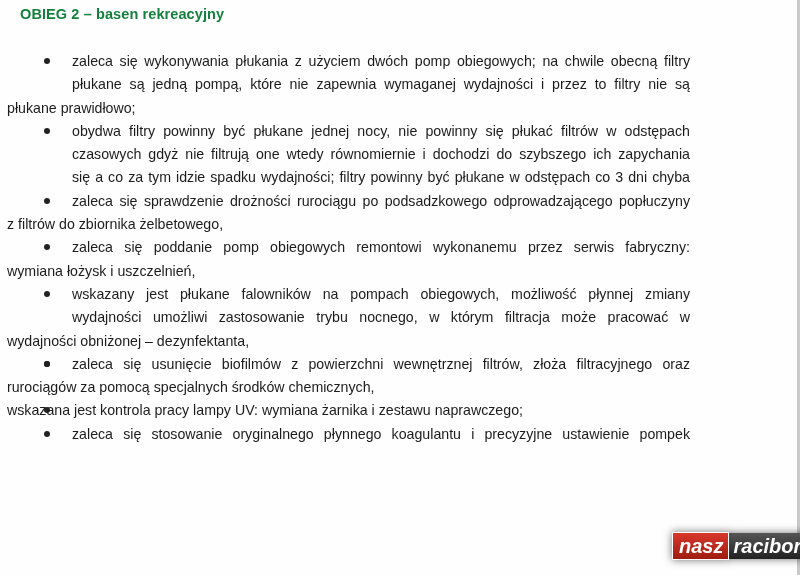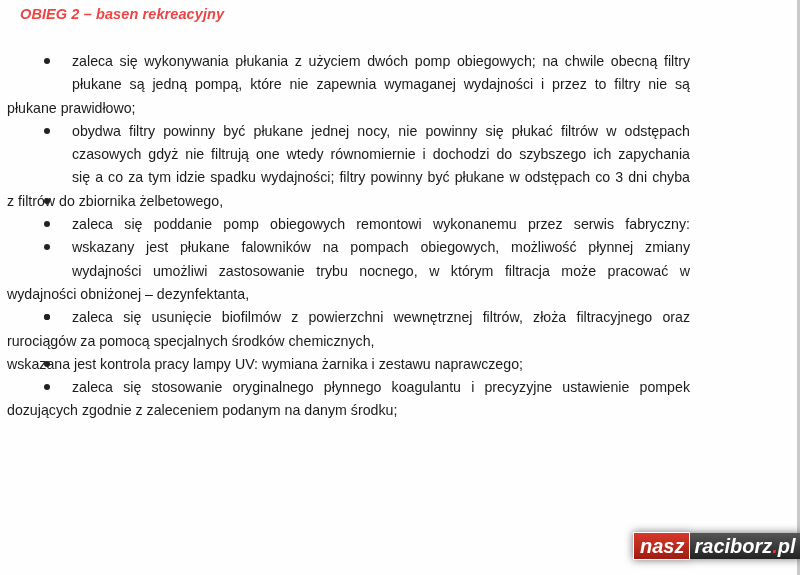--- a/index.html
+++ b/index.html
@@ -28,24 +28,23 @@
     width: 3px;
     height: 575px;
     background: #c9c9c9;
   }
   .title {
     position: absolute;
     left: 20px;
     top: 6px;
     font-size: 14.5px;
     font-weight: bold;
-    color: #ef4444;
+    color: #15803d;
     letter-spacing: 0.1px;
     white-space: nowrap;
-    font-style: italic;
   }
   .list {
     position: absolute;
     left: 0;
     top: 50px;
     width: 724px;
   }
   .item {
     position: relative;
   }
@@ -86,20 +85,21 @@
   .logo-red {
     background: linear-gradient(#d8382a, #9e1c12);
     color: #ffffff;
     font-weight: bold;
     font-style: italic;
     font-size: 20px;
     padding: 0 5px 0 6px;
     height: 26px;
     line-height: 26px;
     border: 1px solid #ffffff;
+    margin-left: 39px;
   }
   .logo-dark {
     background: linear-gradient(#555, #222);
     color: #ffffff;
     font-weight: bold;
     font-style: italic;
     font-size: 20px;
     padding: 0 6px 0 4px;
     height: 26px;
     line-height: 26px;
@@ -126,26 +126,28 @@
 
     <div class="item">
       <span class="bullet"></span>
       <span class="line">obydwa filtry powinny być płukane jednej nocy, nie powinny się płukać filtrów w odstępach</span>
       <span class="line">czasowych gdyż nie filtrują one wtedy równomiernie i dochodzi do szybszego ich zapychania</span>
       <span class="line">się a co za tym idzie spadku wydajności; filtry powinny być płukane w odstępach co 3 dni chyba</span>
     </div>
 
     <div class="item">
       <span class="bullet"></span>
+      <span class="line">zaleca się sprawdzenie drożności rurociągu po podsadzkowego odprowadzającego popłuczyny</span>
       <span class="line last">z filtrów do zbiornika żelbetowego,</span>
     </div>
 
     <div class="item">
       <span class="bullet"></span>
       <span class="line">zaleca się poddanie pomp obiegowych remontowi wykonanemu przez serwis fabryczny:</span>
+      <span class="line last">wymiana łożysk i uszczelnień,</span>
     </div>
 
     <div class="item">
       <span class="bullet"></span>
       <span class="line">wskazany jest płukane falowników na pompach obiegowych, możliwość płynnej zmiany</span>
       <span class="line">wydajności umożliwi zastosowanie trybu nocnego, w którym filtracja może pracować w</span>
       <span class="line last">wydajności obniżonej – dezynfektanta,</span>
     </div>
 
     <div class="item">
@@ -159,21 +161,20 @@
     </div>
 
     <div class="item">
       <span class="bullet"></span>
       <span class="line last">wskazana jest kontrola pracy lampy UV: wymiana żarnika i zestawu naprawczego;</span>
     </div>
 
     <div class="item">
       <span class="bullet"></span>
       <span class="line">zaleca się stosowanie oryginalnego płynnego koagulantu i precyzyjne ustawienie pompek</span>
-      <span class="line last">dozujących zgodnie z zaleceniem podanym na danym środku;</span>
     </div>
 
 
   </div>
 
   <div class="right-edge"></div>
 
   <div class="logo">
     <span class="logo-red">nasz</span>
     <span class="logo-dark"><span>raciborz</span><span class="logo-dot">.</span><span>pl</span></span>

